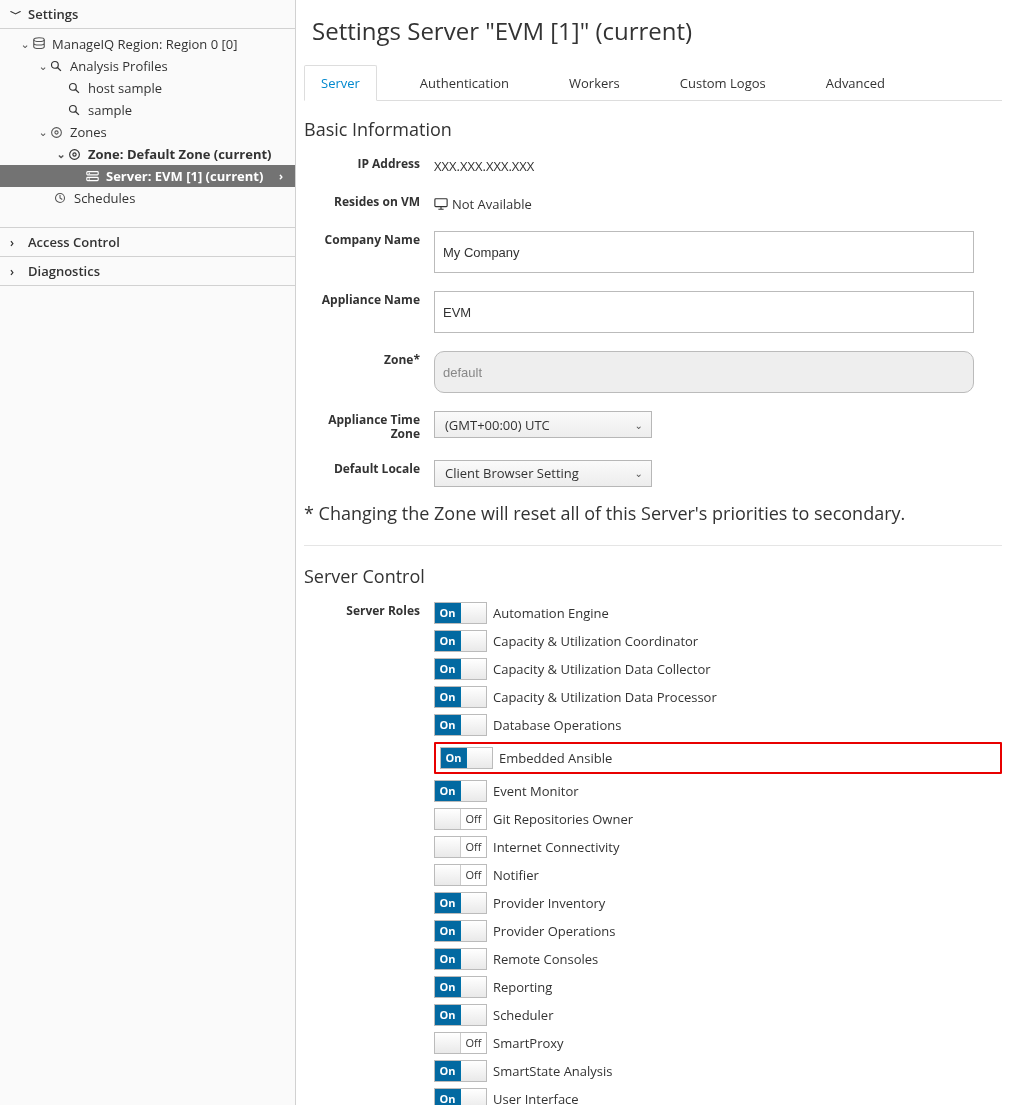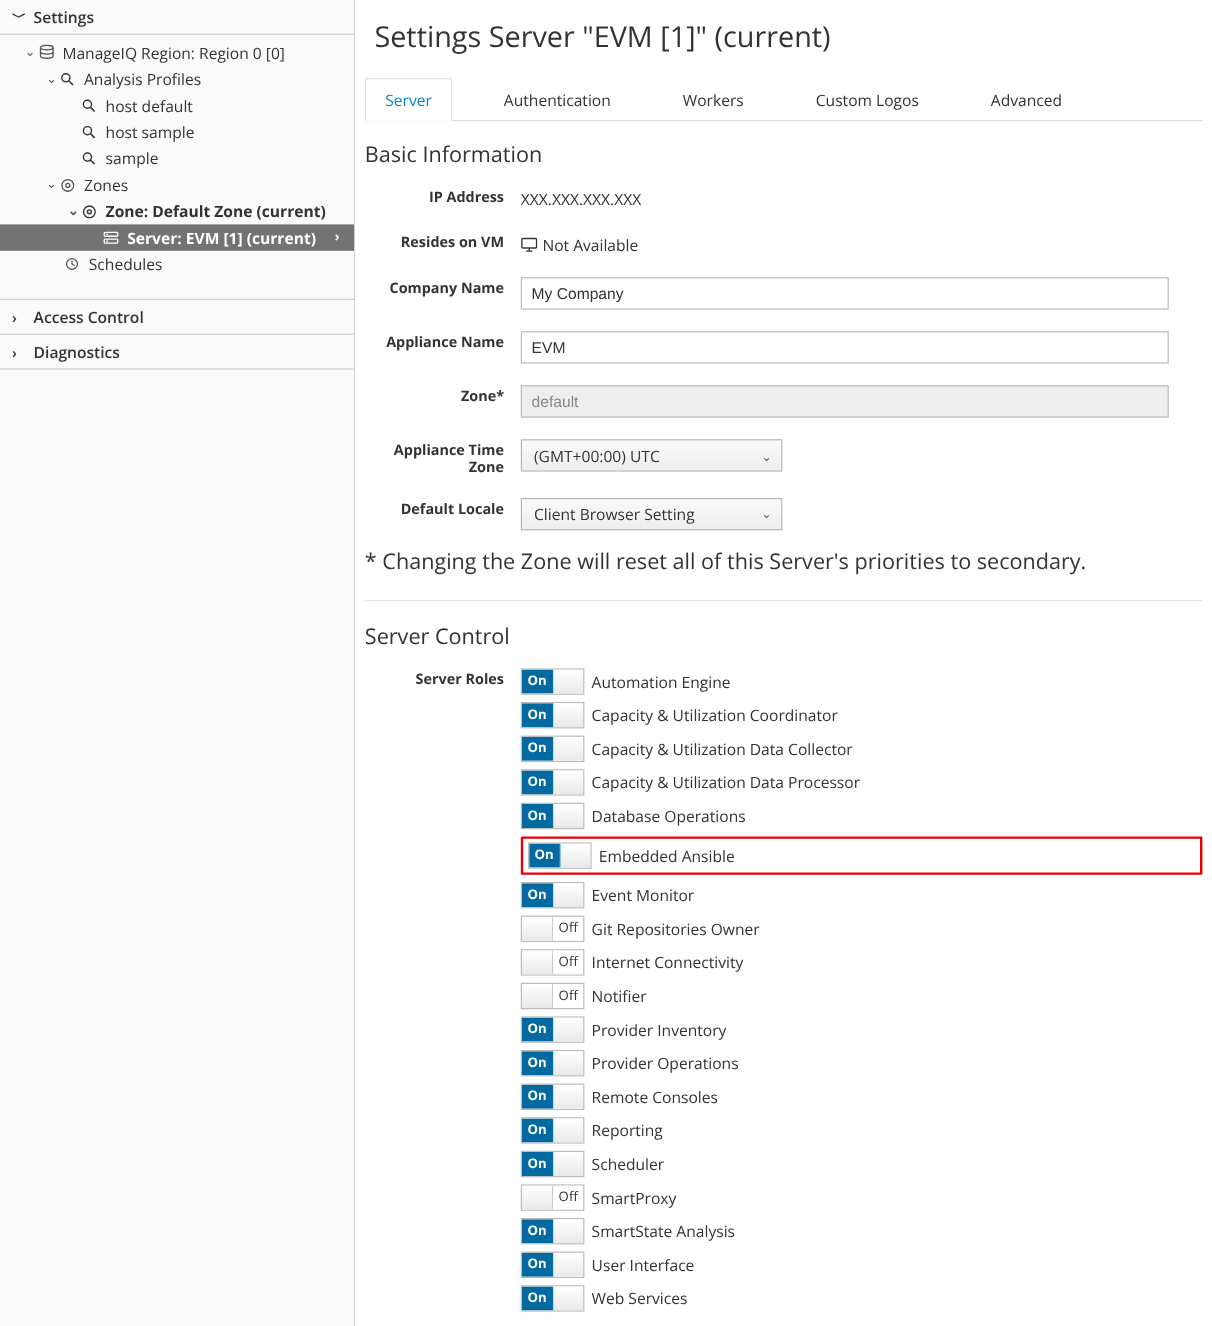--- a/index.html
+++ b/index.html
@@ -27,21 +27,21 @@
 .tabs { display:flex; border-bottom: 1px solid #ddd; margin: 8px 8px 16px 8px; gap: 24px; }
 .tab { padding: 8px 16px; border: 1px solid transparent; border-bottom: none; color: #333; cursor:pointer; margin-right: 2px; border-radius: 2px 2px 0 0; }
 .tab.active { border-color: #ddd; border-bottom: 1px solid #fff; margin-bottom: -1px; color: #0088ce; background:#fff; }
 
 .section { margin: 0 8px 20px 8px; }
 .section-title { font-size: 18px; font-weight: 400; color: #333; margin-bottom: 14px; }
 .form-row { display:flex; margin-bottom: 18px; align-items:flex-start; }
 .form-label { width: 130px; text-align: right; font-weight: 700; padding-right: 14px; padding-top: 2px; line-height: 1.2; font-size: 12px; color:#333; }
 .form-val { flex:1; display:flex; align-items:center; }
 .static-text { color: #333; padding-top: 2px; }
-.text-input { width: 100%; max-width: 540px; height: 27px; border: 1px solid #bbb; padding: 0 8px; font-size: 13px; background:#fff; color:#333; }
+.text-input { width: 100%; max-width: 540px; height: 42px; border: 1px solid #bbb; padding: 0 8px; font-size: 13px; background:#fff; color:#333; }
 .text-input.disabled { background: #eee; color:#888; }
 .select-wrap { position:relative; display:inline-flex; align-items:center; border:1px solid #b7b7b7; height:27px; background: linear-gradient(#fafafa,#ededed); padding: 0 26px 0 10px; min-width: 218px; font-size: 13px; cursor:pointer; }
 .select-wrap .caret-dn { position:absolute; right:8px; font-size:10px; color:#555; }
 .note { font-size: 18px; color: #333; margin-top: -4px; }
 hr.divider { border:none; border-top:1px solid #e5e5e5; margin: 18px 8px; }
 
 .role-row { display:flex; align-items:center; margin-bottom: 6px; }
 .toggle { width: 53px; height: 22px; border:1px solid #bbb; display:flex; font-size: 11px; cursor:pointer; overflow:hidden; background:#fff; }
 .toggle .chip-on { width: 26px; background:#0369a1; color:#fff; display:flex; align-items:center; justify-content:center;font-weight:bold; }
 .toggle .chip-off { width: 26px; background:#fff; color:#333; display:flex; align-items:center; justify-content:center; }
@@ -85,30 +85,20 @@
         <span class="twisty">⌄</span>
         <span class="ticon">
           <svg width="12" height="12" viewBox="0 0 16 16">
               <circle cx="6.5" cy="6.5" r="4.5" fill="none" stroke="#333" stroke-width="1.6"></circle>
               <line x1="10" y1="10" x2="14.5" y2="14.5" stroke="#333" stroke-width="1.8"></line>
             </svg>
         </span>
         <span>Analysis Profiles</span>
       </div>
 
-      <div class="tree-item">
-        <span class="spacer" style="width:68px"></span>
-        <span class="ticon">
-          <svg width="12" height="12" viewBox="0 0 16 16">
-              <circle cx="6.5" cy="6.5" r="4.5" fill="none" stroke="#333" stroke-width="1.6"></circle>
-              <line x1="10" y1="10" x2="14.5" y2="14.5" stroke="#333" stroke-width="1.8"></line>
-            </svg>
-        </span>
-        <span>host default</span>
-      </div>
 
       <div class="tree-item">
         <span class="spacer" style="width:68px"></span>
         <span class="ticon">
           <svg width="12" height="12" viewBox="0 0 16 16">
               <circle cx="6.5" cy="6.5" r="4.5" fill="none" stroke="#333" stroke-width="1.6"></circle>
               <line x1="10" y1="10" x2="14.5" y2="14.5" stroke="#333" stroke-width="1.8"></line>
             </svg>
         </span>
         <span>host sample</span>
@@ -229,21 +219,21 @@
       <div class="form-row">
         <div class="form-label">Appliance Name</div>
         <div class="form-val">
             <input class="text-input" value="EVM" style="">
           </div>
       </div>
 
       <div class="form-row">
         <div class="form-label">Zone*</div>
         <div class="form-val">
-            <input class="text-input disabled" disabled="" style="max-width: 540px;" value="default">
+            <input class="text-input disabled" disabled="" style="max-width: 540px; border-radius: 10px;" value="default">
           </div>
       </div>
 
       <div class="form-row">
         <div class="form-label">Appliance Time Zone</div>
         <div class="form-val">
           <div class="select-wrap">
             <span>(GMT+00:00) UTC</span>
             <span class="caret-dn">⌄</span>
           </div>

